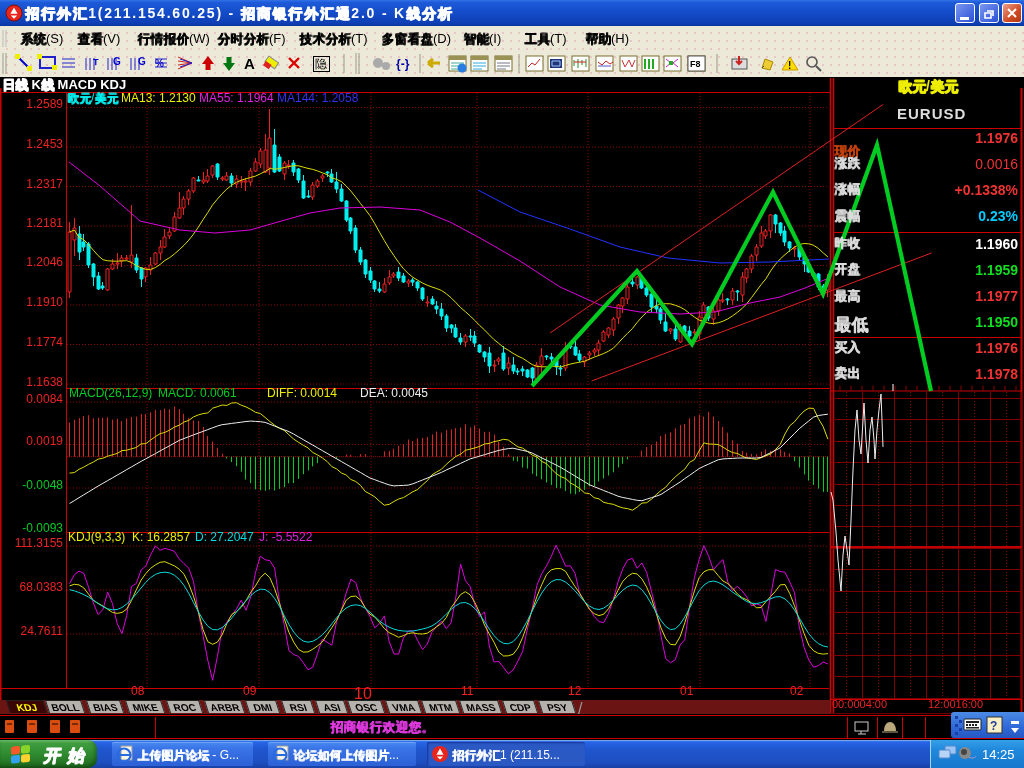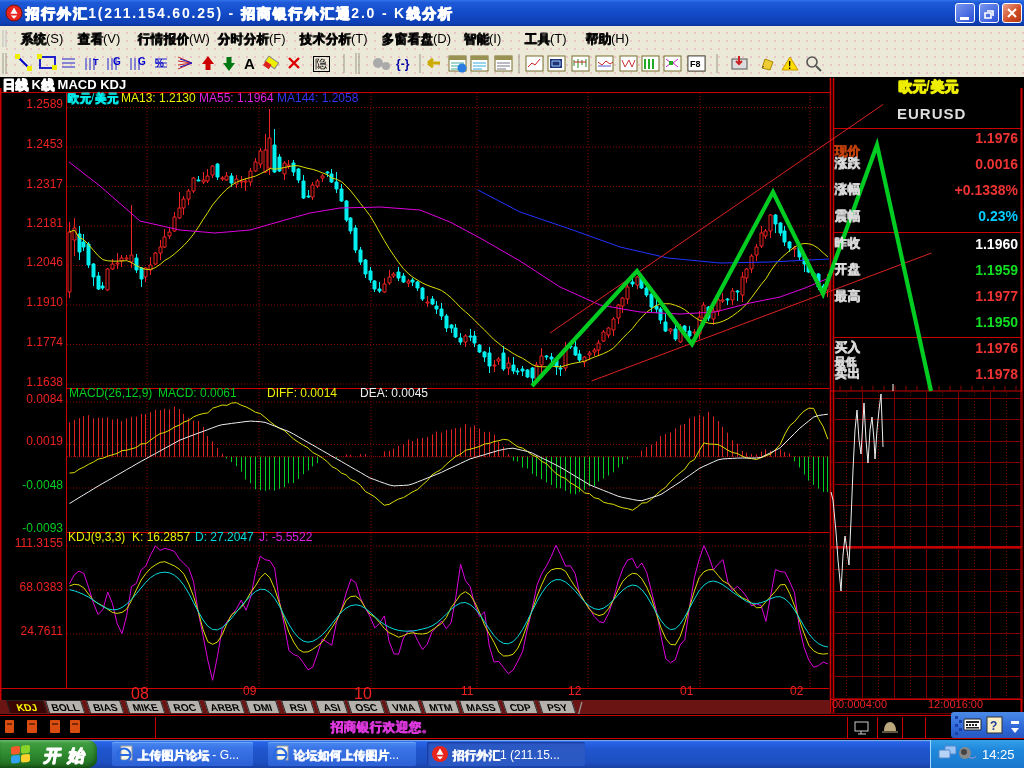--- a/index.html
+++ b/index.html
@@ -275,46 +275,46 @@
 <div class="t" style="left:199px;top:92px;color:#d2d;font-size:12px;">MA55: 1.1964</div>
 <div class="t" style="left:277px;top:92px;color:#33e;font-size:12px;">MA144: 1.2058</div>
 <div class="t" style="left:69px;top:387px;color:#0c2;font-size:12px;">MACD(26,12,9)</div>
 <div class="t" style="left:158px;top:387px;color:#0c2;font-size:12px;">MACD: 0.0061</div>
 <div class="t" style="left:267px;top:387px;color:#ee0;font-size:12px;">DIFF: 0.0014</div>
 <div class="t" style="left:360px;top:387px;color:#eee;font-size:12px;">DEA: 0.0045</div>
 <div class="t" style="left:68px;top:531px;color:#ee0;font-size:12px;">KDJ(9,3,3)</div>
 <div class="t" style="left:132px;top:531px;color:#ee0;font-size:12px;">K: 16.2857</div>
 <div class="t" style="left:195px;top:531px;color:#0dd;font-size:12px;">D: 27.2047</div>
 <div class="t" style="left:259px;top:531px;color:#d2d;font-size:12px;">J: -5.5522</div>
-<div class="t" style="left:131px;top:685px;color:#e22;font-size:16px;">08</div>
+<div class="t" style="left:131px;top:685px;color:#e22;font-size:12px;">08</div>
 <div class="t" style="left:243px;top:685px;color:#e22;font-size:12px;">09</div>
 <div class="t" style="left:354px;top:685px;color:#e22;font-size:16px;">10</div>
 <div class="t" style="left:461px;top:685px;color:#e22;font-size:12px;">11</div>
 <div class="t" style="left:568px;top:685px;color:#e22;font-size:12px;">12</div>
 <div class="t" style="left:680px;top:685px;color:#e22;font-size:12px;">01</div>
 <div class="t" style="left:790px;top:685px;color:#e22;font-size:12px;">02</div>
 <div class="t" style="left:832px;top:698px;color:#e22;font-size:11px;">00:0004:00</div>
 <div class="t" style="left:928px;top:698px;color:#e22;font-size:11px;">12:0016:00</div>
 <div class="t" style="left:898px;top:78px;color:#ee0;font-size:14px;font-weight:700;"><span class="cj">欧元</span>/<span class="cj">美元</span></div>
 <div class="t" style="left:897px;top:105px;color:#ddd;font-size:15px;font-weight:700;letter-spacing:1px;">EURUSD</div>
 <div class="t" style="left:834px;top:144px;color:#c2410c;font-size:13px;"><span class="cj">现价</span></div>
 <div class="t" style="right:6px;top:130px;color:#e33;font-size:14px;font-weight:700;text-align:right;">1.1976</div>
 <div class="t" style="left:834px;top:156px;color:#ddd;font-size:13px;"><span class="cj">涨跌</span></div>
-<div class="t" style="right:6px;top:156px;color:#e33;font-size:14px;font-weight:700;">0.0016</div>
+<div class="t" style="right:6px;top:156px;color:#e33;font-size:14px;font-weight:400;">0.0016</div>
 <div class="t" style="left:834px;top:182px;color:#ddd;font-size:13px;"><span class="cj">涨幅</span></div>
 <div class="t" style="right:6px;top:182px;color:#e33;font-size:14px;font-weight:700;text-align:right;">+0.1338%</div>
 <div class="t" style="left:834px;top:209px;color:#ddd;font-size:13px;"><span class="cj">震幅</span></div>
 <div class="t" style="right:6px;top:208px;color:#0cf;font-size:14px;font-weight:700;text-align:right;">0.23%</div>
 <div class="t" style="left:834px;top:236px;color:#ddd;font-size:13px;"><span class="cj">昨收</span></div>
 <div class="t" style="right:6px;top:236px;color:#fff;font-size:14px;font-weight:700;text-align:right;">1.1960</div>
 <div class="t" style="left:834px;top:262px;color:#ddd;font-size:13px;"><span class="cj">开盘</span></div>
 <div class="t" style="right:6px;top:262px;color:#1d2;font-size:14px;font-weight:700;text-align:right;">1.1959</div>
 <div class="t" style="left:834px;top:289px;color:#ddd;font-size:13px;"><span class="cj">最高</span></div>
 <div class="t" style="right:6px;top:288px;color:#e33;font-size:14px;font-weight:700;text-align:right;">1.1977</div>
-<div class="t" style="left:834px;top:315px;color:#ddd;font-size:11px;margin-top:40px;"><span class="cj">最低</span></div>
+<div class="t" style="left:834px;top:315px;color:#ddd;font-size:17px;"><span class="cj">最低</span></div>
 <div class="t" style="right:6px;top:314px;color:#1d2;font-size:14px;font-weight:700;text-align:right;">1.1950</div>
 <div class="t" style="left:834px;top:340px;color:#ddd;font-size:13px;"><span class="cj">买入</span></div>
 <div class="t" style="right:6px;top:340px;color:#e33;font-size:14px;font-weight:700;text-align:right;">1.1976</div>
 <div class="t" style="left:834px;top:366px;color:#ddd;font-size:13px;"><span class="cj">卖出</span></div>
 <div class="t" style="right:6px;top:366px;color:#e33;font-size:14px;font-weight:700;text-align:right;">1.1978</div>
  </div>
       </div>
 </div>
 <div id="tabbar">
       <div class="tab on" style="left:8px;width:37px">KDJ</div>

